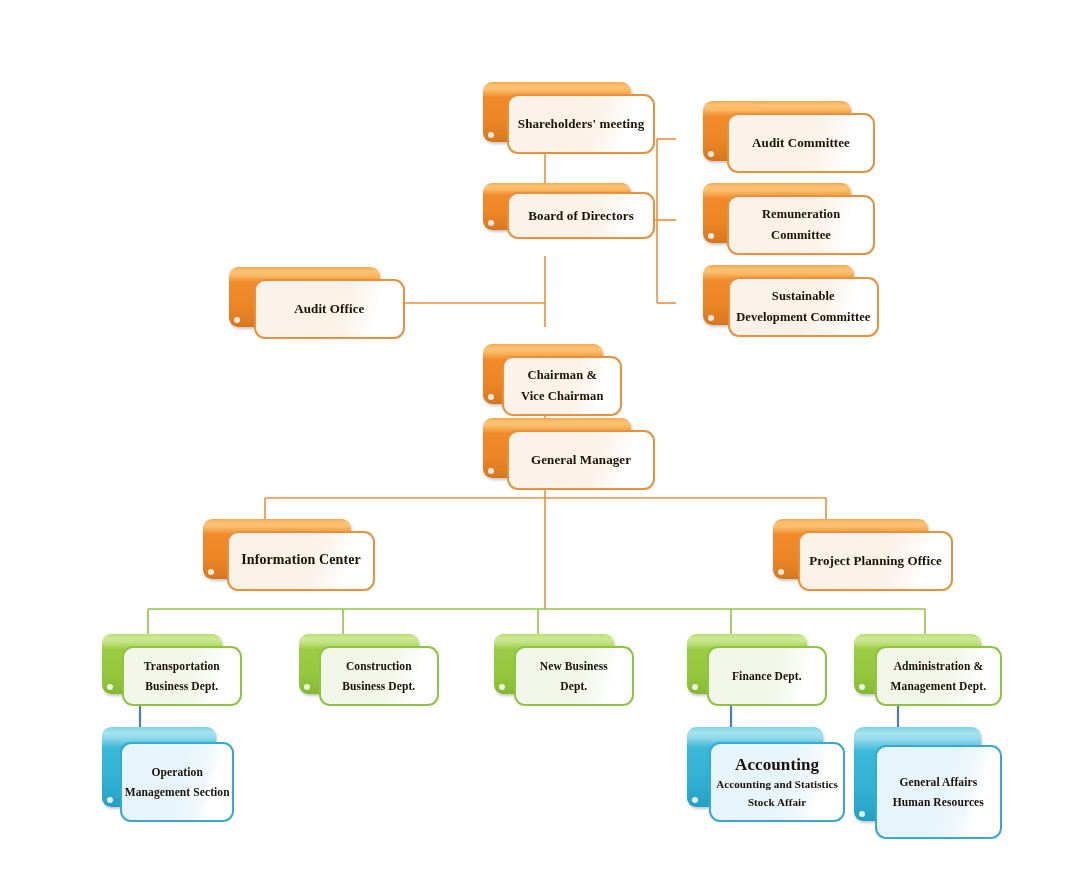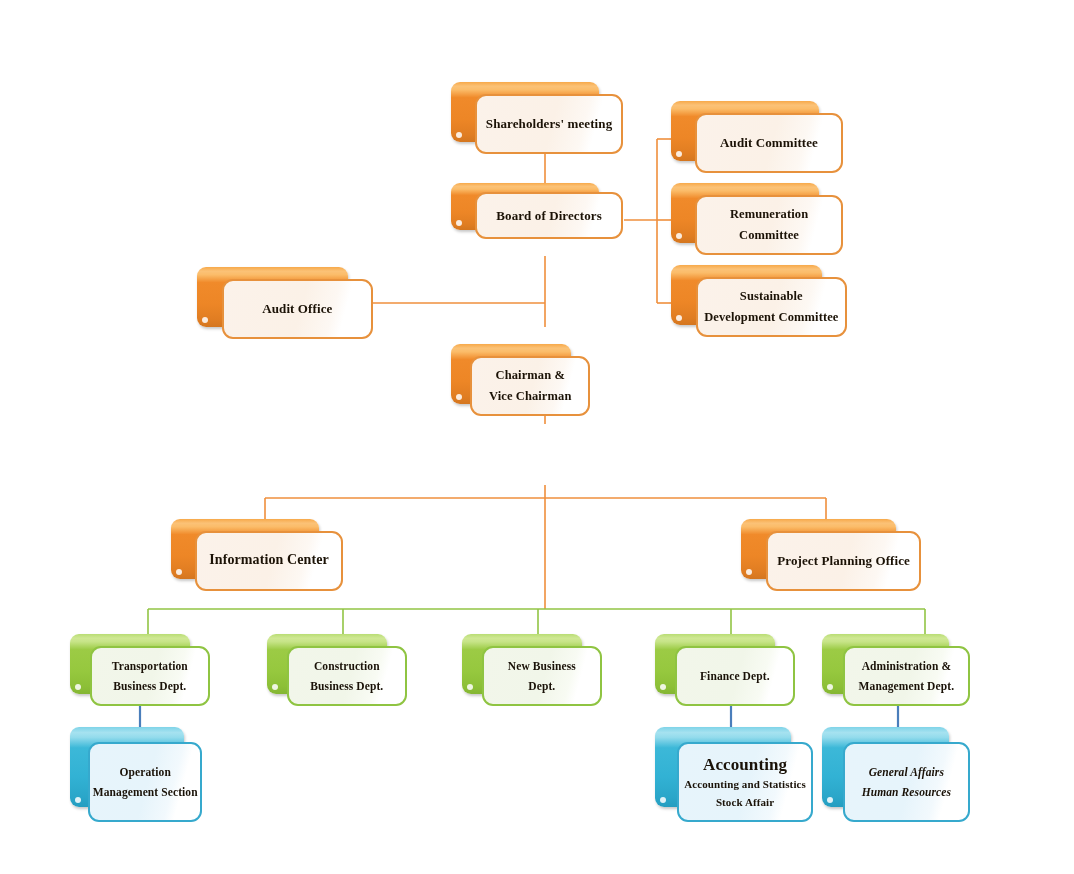--- a/index.html
+++ b/index.html
@@ -23,20 +23,21 @@
     top: 0;
     width: 1074px;
     height: 874px;
     pointer-events: none;
   }
 
   
   .node {
     position: absolute;
     box-sizing: border-box;
+    margin-left: 32px;
   }
   
   .node .plate {
     position: absolute;
     left: 0;
     top: 0;
     width: 86%;
     height: 84%;
     border-radius: 9px;
     box-shadow: 1px 2px 3px rgba(0,0,0,0.22);
@@ -206,20 +207,26 @@
   </div>
 
   <div class="node orange lines-2" style="left:451px; top:344px; width:139px; height:72px;">
     <div class="plate"></div>
     <div class="face">
       <div class="line" style="font-size:12.5px;">Chairman &amp;</div>
       <div class="line" style="font-size:12.5px;">Vice Chairman</div>
     </div>
   </div>
 
+  <div class="node orange lines-1" style="left:451px; top:418px; width:172px; height:72px;">
+    <div class="plate"></div>
+    <div class="face">
+      <div class="line" style="font-size:13px;">General Manager</div>
+    </div>
+  </div>
 
   <div class="node orange lines-1" style="left:171px; top:519px; width:172px; height:72px;">
     <div class="plate"></div>
     <div class="face">
       <div class="line" style="font-size:14px;">Information Center</div>
     </div>
   </div>
 
   <div class="node orange lines-1" style="left:741px; top:519px; width:180px; height:72px;">
     <div class="plate"></div>
@@ -277,21 +284,21 @@
 
   <div class="node blue lines-3" style="left:655px; top:727px; width:158px; height:95px;">
     <div class="plate"></div>
     <div class="face">
       <div class="line" style="font-size:17px;">Accounting</div>
       <div class="line" style="font-size:11px;">Accounting and Statistics</div>
       <div class="line" style="font-size:11px;">Stock Affair</div>
     </div>
   </div>
 
-  <div class="node blue lines-2" style="left:822px; top:727px; width:148px; height:95px;font-style:italic;">
+  <div class="node blue lines-2" style="left:822px; top:727px; width:148px; height:112px;">
     <div class="plate"></div>
     <div class="face">
       <div class="line" style="font-size:11.5px;">General Affairs</div>
       <div class="line" style="font-size:11.5px;">Human Resources</div>
     </div>
   </div>
 
 </div>
 
 </body></html>

